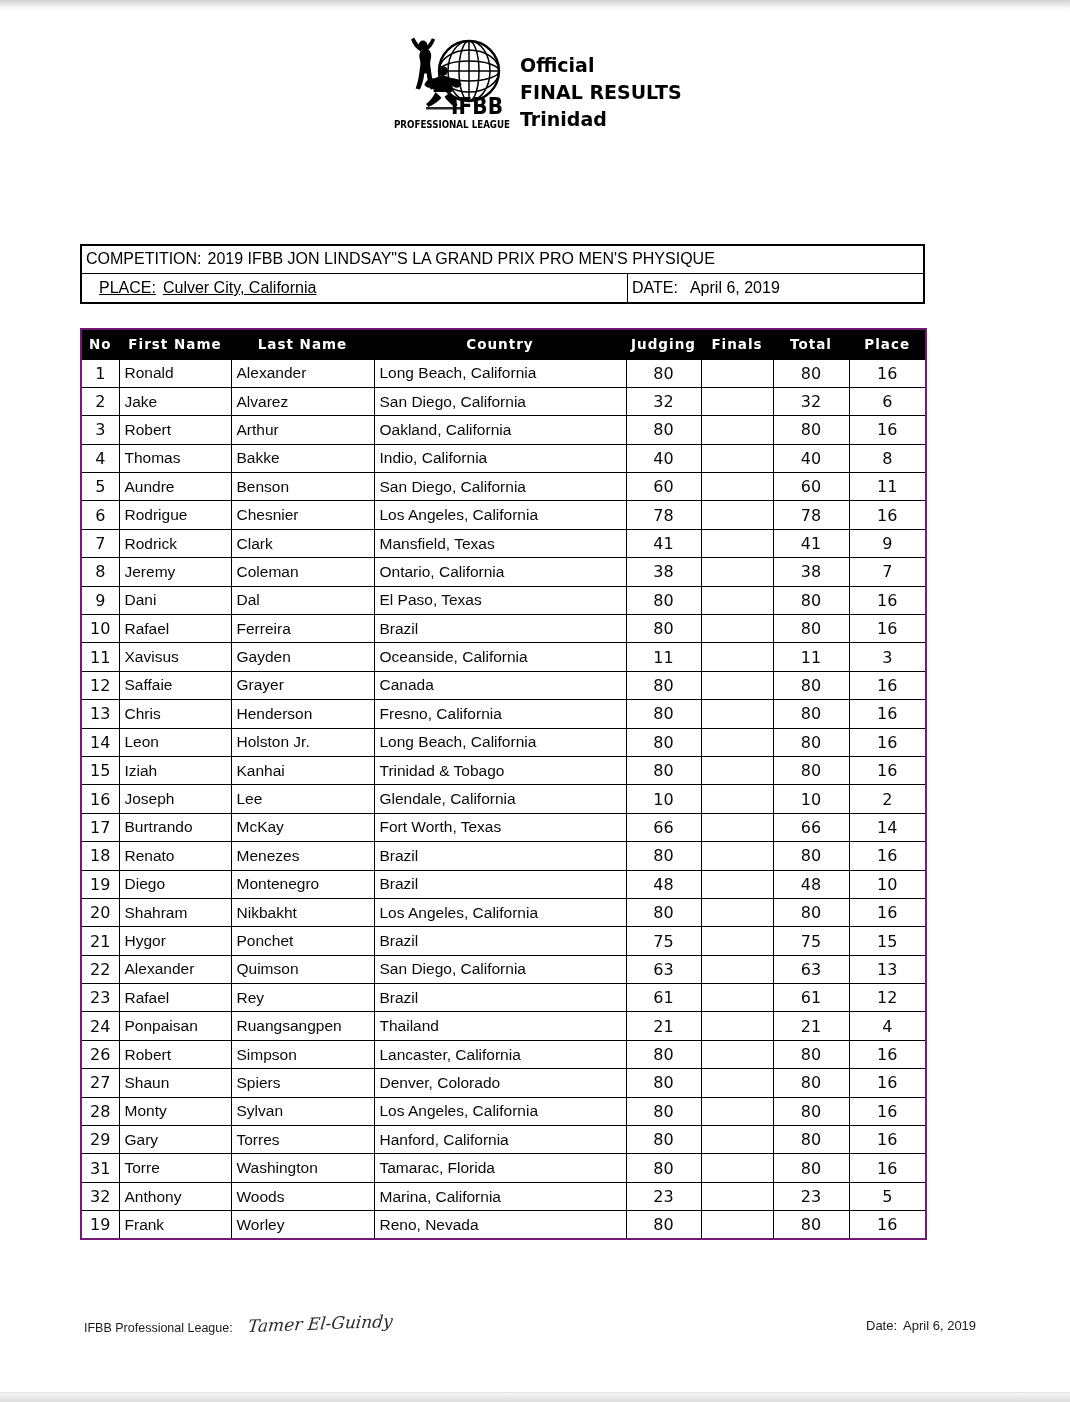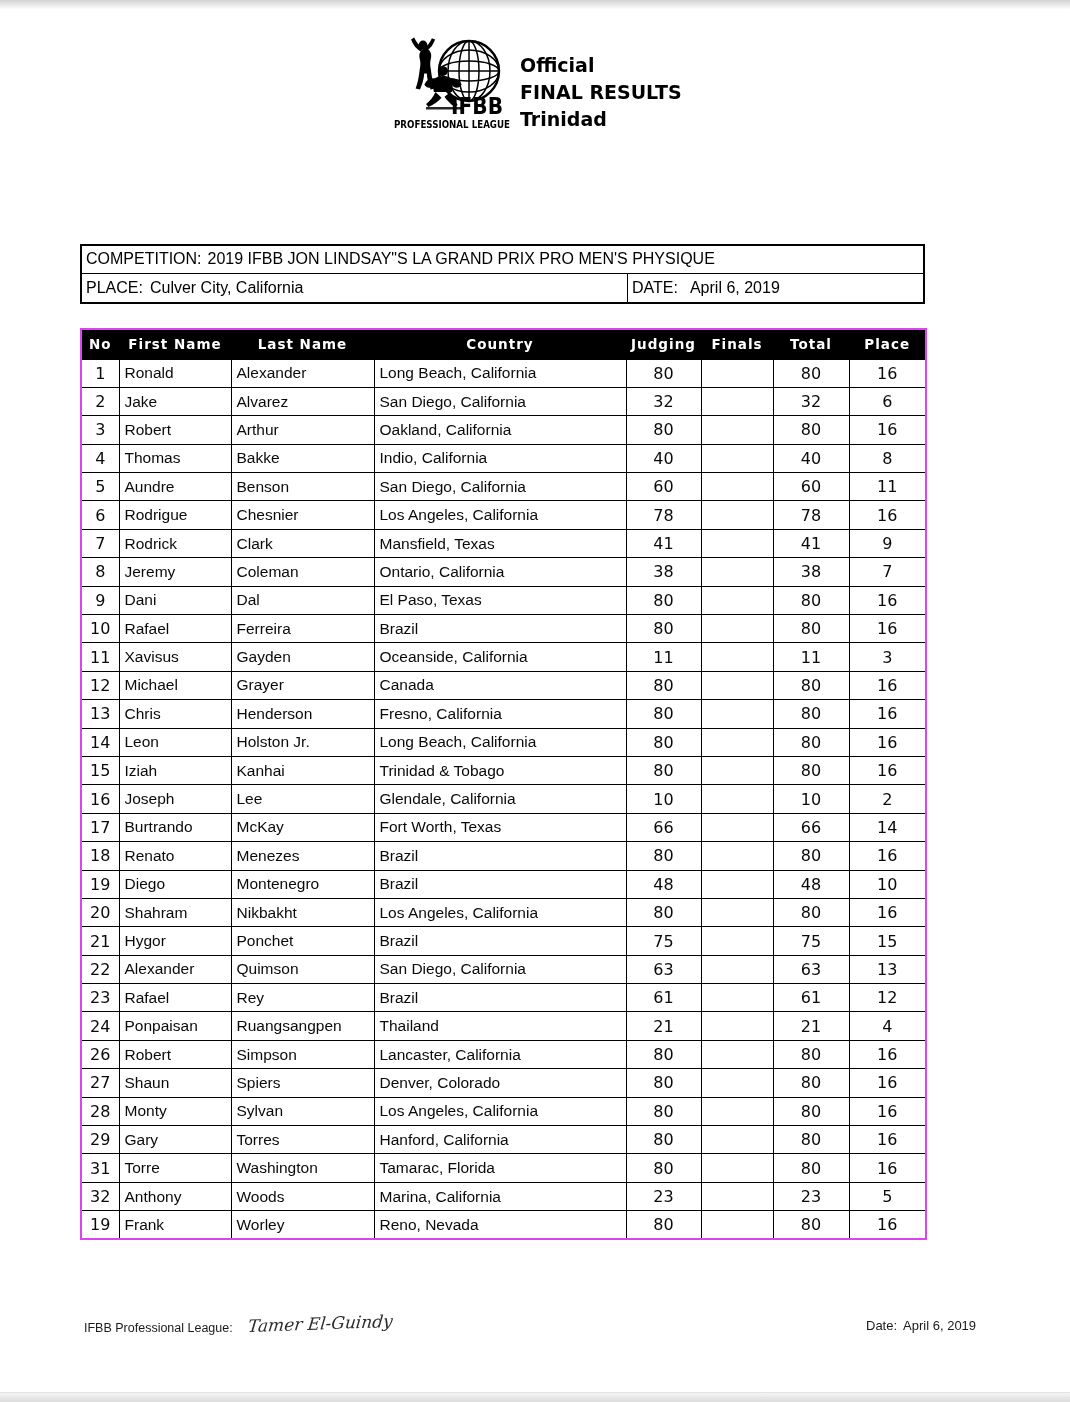--- a/index.html
+++ b/index.html
@@ -36,33 +36,33 @@
     font-size:16px; color:#000;
   }
   .info-row1 {
     height:28px; line-height:26px;
     border-bottom:1px solid #000;
     padding-left:4px; white-space:nowrap;
   }
   .info-row2 { height:28px; display:flex; }
   .info-place {
     width:546px; border-right:1px solid #000;
-    line-height:27px; padding-left:4px; white-space:nowrap;
+    line-height:27px; padding-left:17px; white-space:nowrap;text-decoration:underline;
   }
   .info-date { flex:1; line-height:27px; padding-left:4px; white-space:nowrap; }
   .info-label { }
   .info-value { margin-left:7px; }
 
   
   .results {
     position:absolute; top:328px; left:80px;
     width:845px;
     border-collapse:collapse;
     table-layout:fixed;
-    border:2px solid #d946ef;
+    border:2px solid #701a75;
   }
   .results th {
     background:#000; color:#fff;
     font-family:"DejaVu Sans", sans-serif;
     font-weight:bold; font-size:13.5px; letter-spacing:1px;
     height:30px; border:1px solid #000;
     text-align:center; vertical-align:middle;
   }
   .results th.h-no { text-align:center; }
   .results td {
@@ -292,21 +292,21 @@
         <td class="c1">Xavisus</td>
         <td class="c2">Gayden</td>
         <td class="c3">Oceanside, California</td>
         <td class="c4">11</td>
         <td class="c5"></td>
         <td class="c6">11</td>
         <td class="c7">3</td>
       </tr>
       <tr>
         <td class="c0">12</td>
-        <td class="c1">Michael</td>
+        <td class="c1">Saffaie</td>
         <td class="c2">Grayer</td>
         <td class="c3">Canada</td>
         <td class="c4">80</td>
         <td class="c5"></td>
         <td class="c6">80</td>
         <td class="c7">16</td>
       </tr>
       <tr>
         <td class="c0">13</td>
         <td class="c1">Chris</td>

